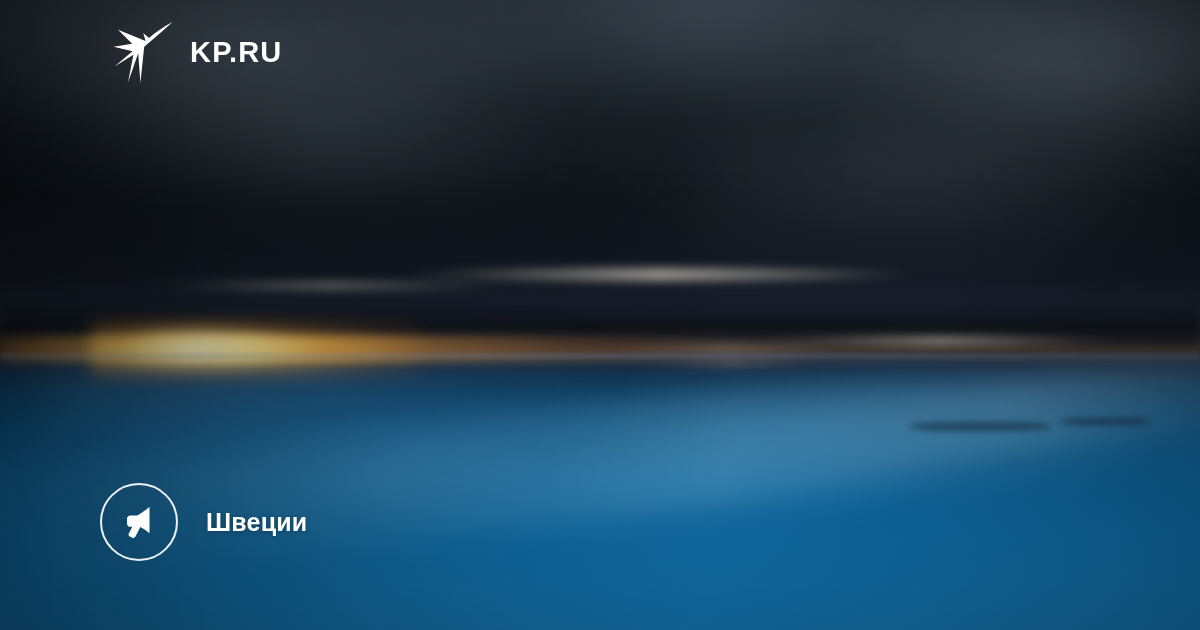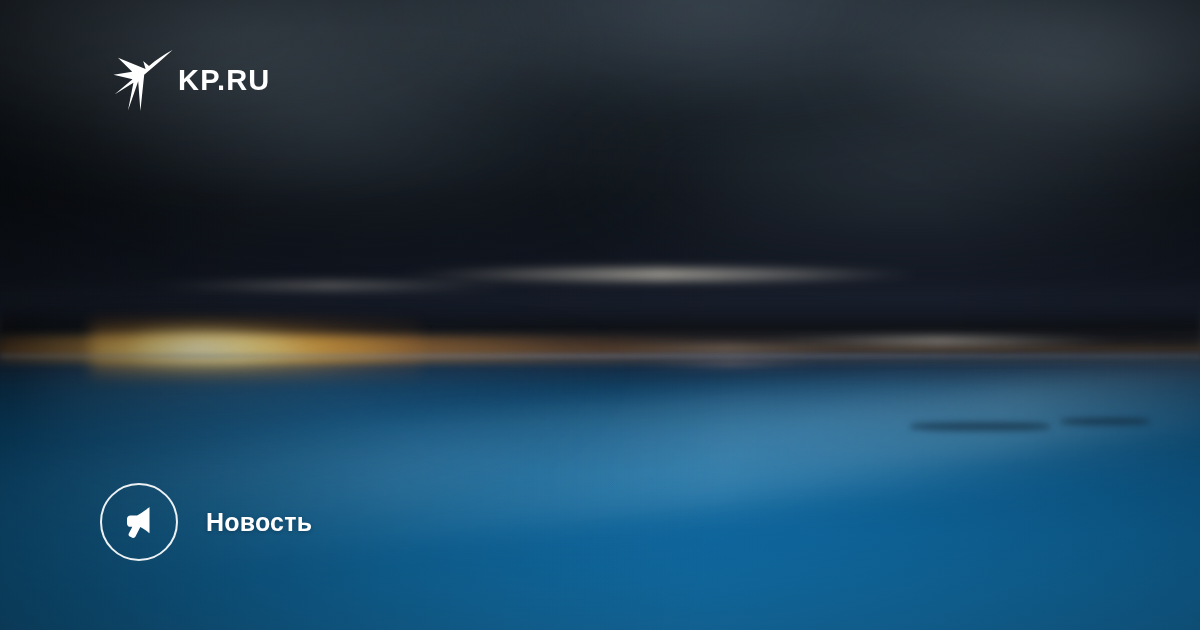--- a/index.html
+++ b/index.html
@@ -183,22 +183,22 @@
     position:absolute; inset:0;
     background:linear-gradient(100deg, rgba(0,0,0,.30) 0%, rgba(0,0,0,.10) 38%, rgba(0,0,0,0) 62%);
   }
 
   
 
   .content { position:absolute; inset:0; z-index:5; }
 
   
   .logo-row {
-    position:absolute; left:112px; top:48px;
-    display:flex; align-items:center; gap:4px;
+    position:absolute; left:112px; top:20px;
+    display:flex; align-items:center; gap:16px;
   }
   .logo-bird { width:62px; height:64px; display:block; }
   .logo-bird svg { display:block; width:62px; height:64px; }
   .logo-word {
     color:#fff;
     font-size:29px;
     font-weight:bold;
     letter-spacing:1.2px;
     line-height:1;
     white-space:nowrap;
@@ -318,17 +318,17 @@
             L 13.2 24.8
             L 13.2 24.9
             L 9.8 31.4
             C 9.2 32.6, 9.7 33.9, 10.9 34.5
             L 13.3 35.7
             C 14.5 36.3, 15.9 35.8, 16.5 34.6
             L 21.3 25.1
             C 24.3 26.4, 30.5 31.3, 30.5 31.3 Z"></path>
         </svg>
       </span>
-      <span class="badge-label">Новость</span>
+      <span class="badge-label">Швеции</span>
     </div>
 
   </div>
 </div>
 
 </body></html>

